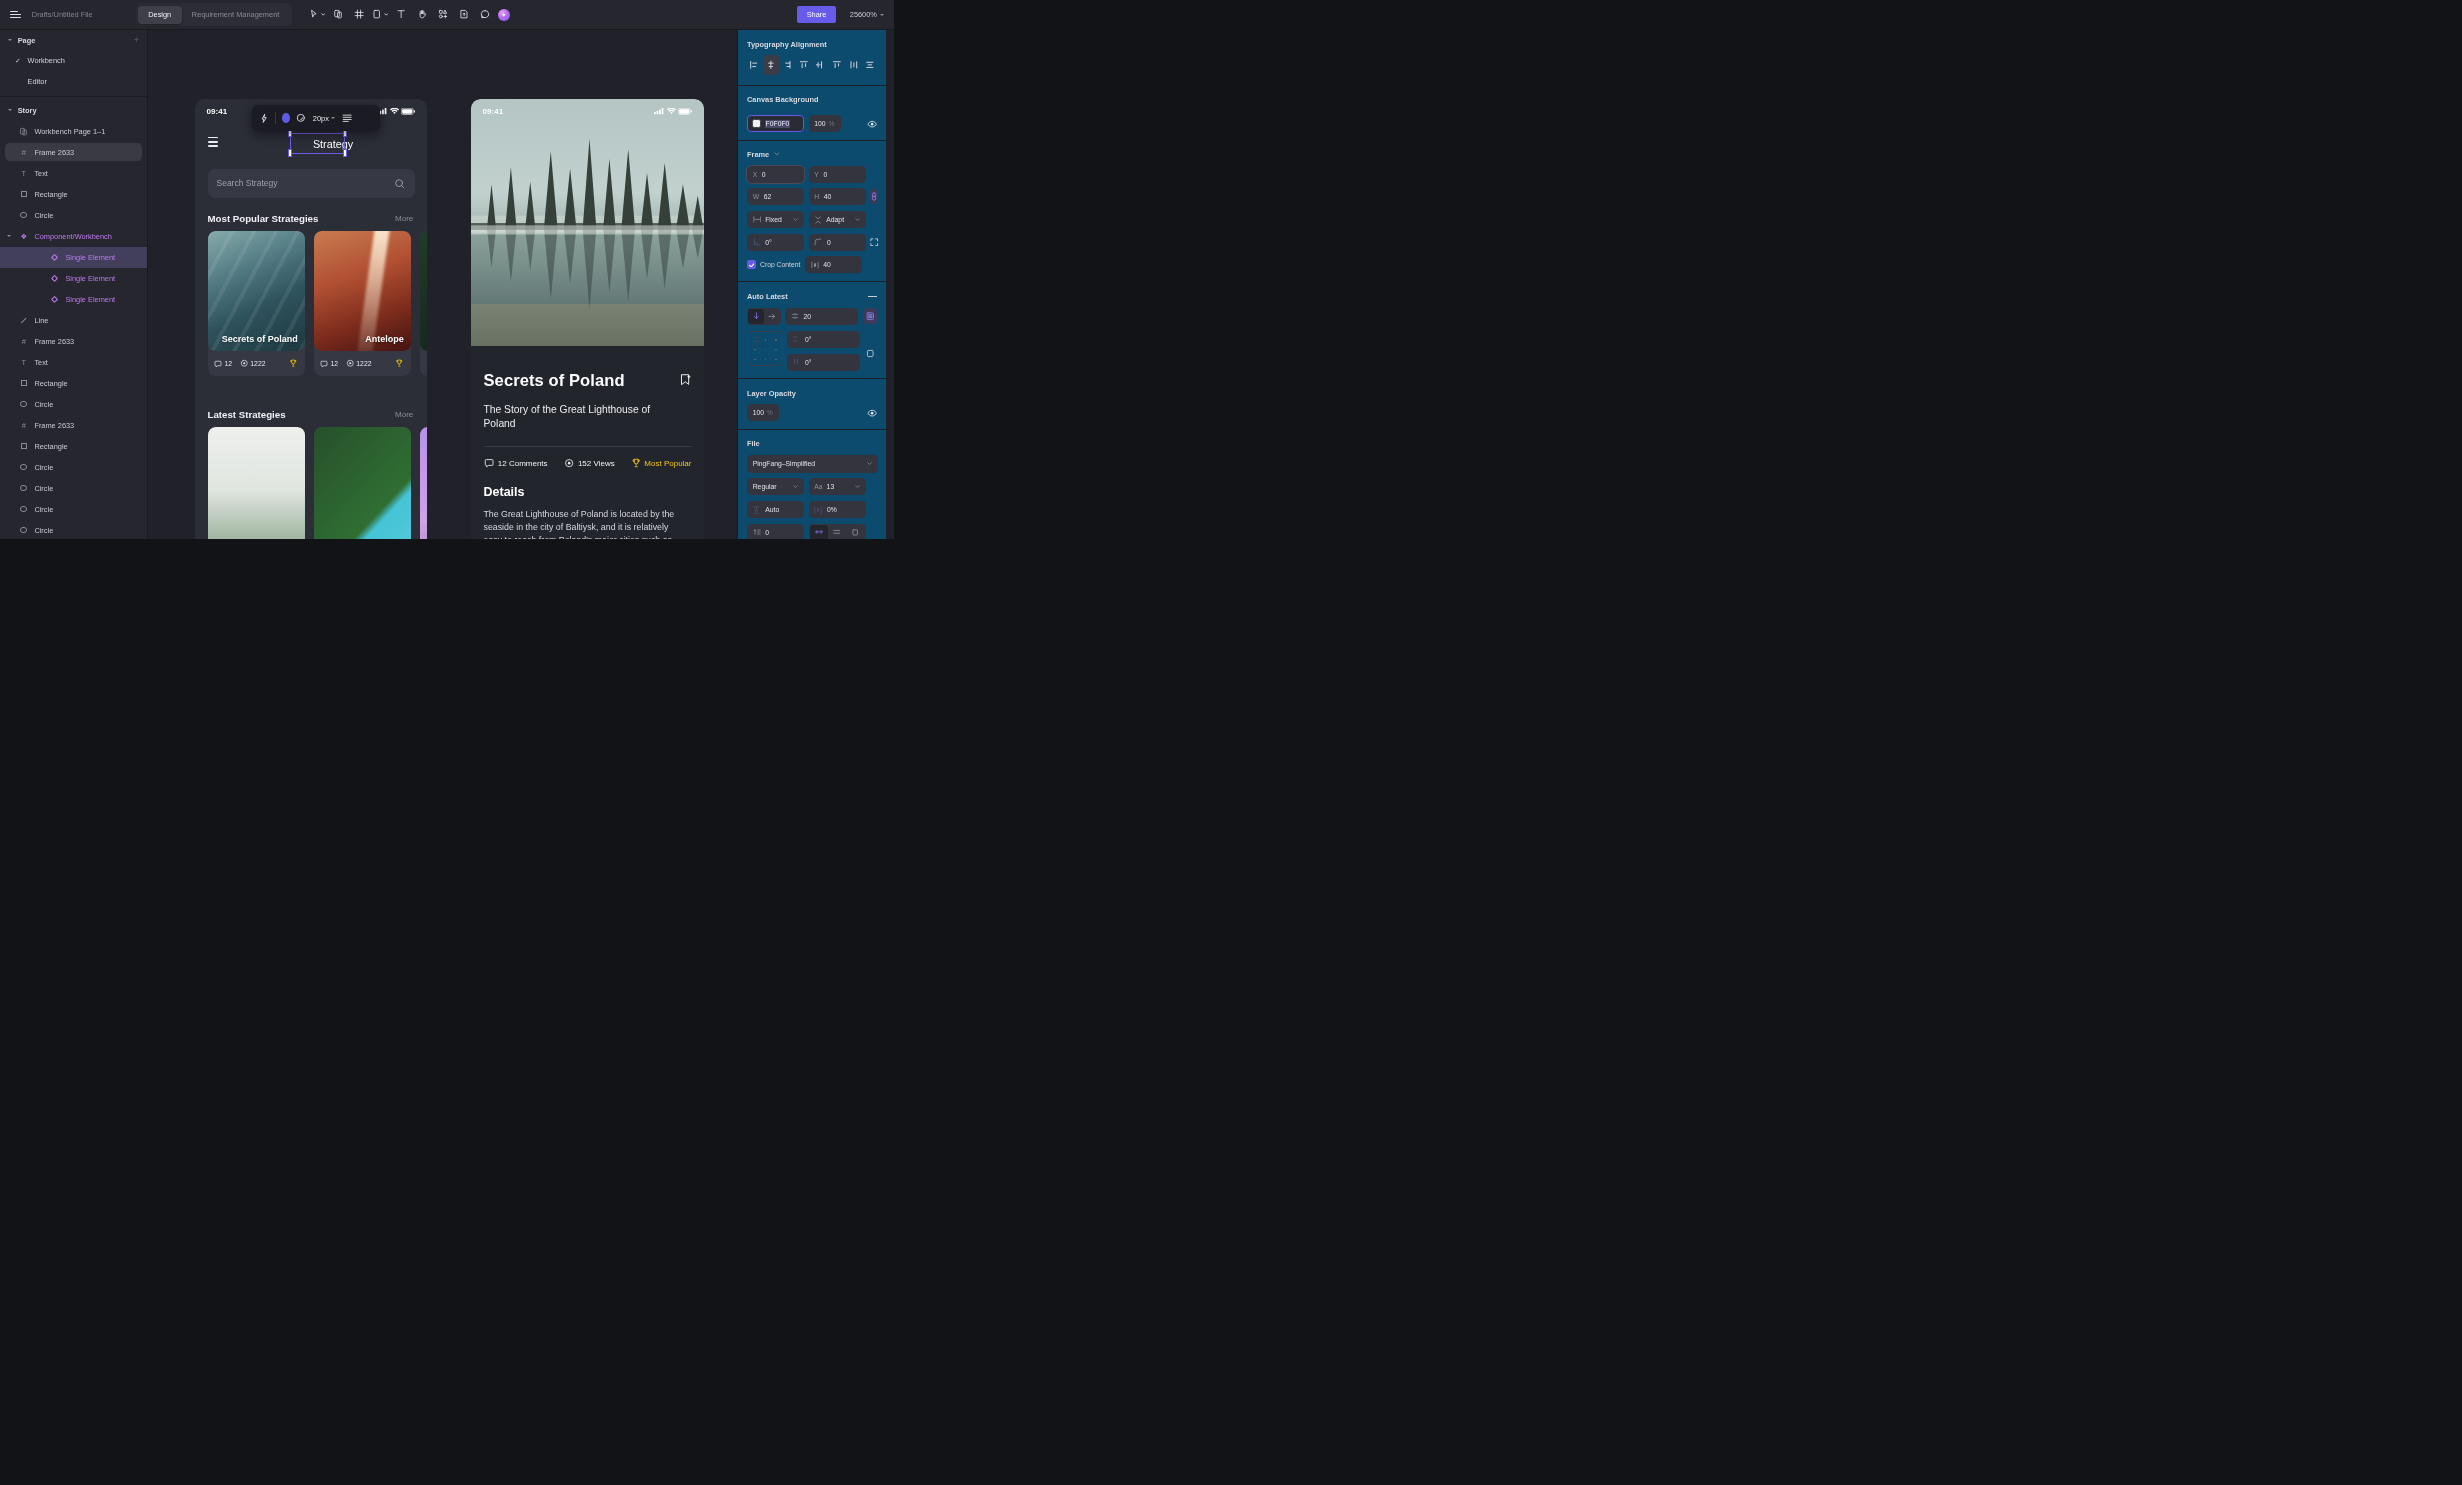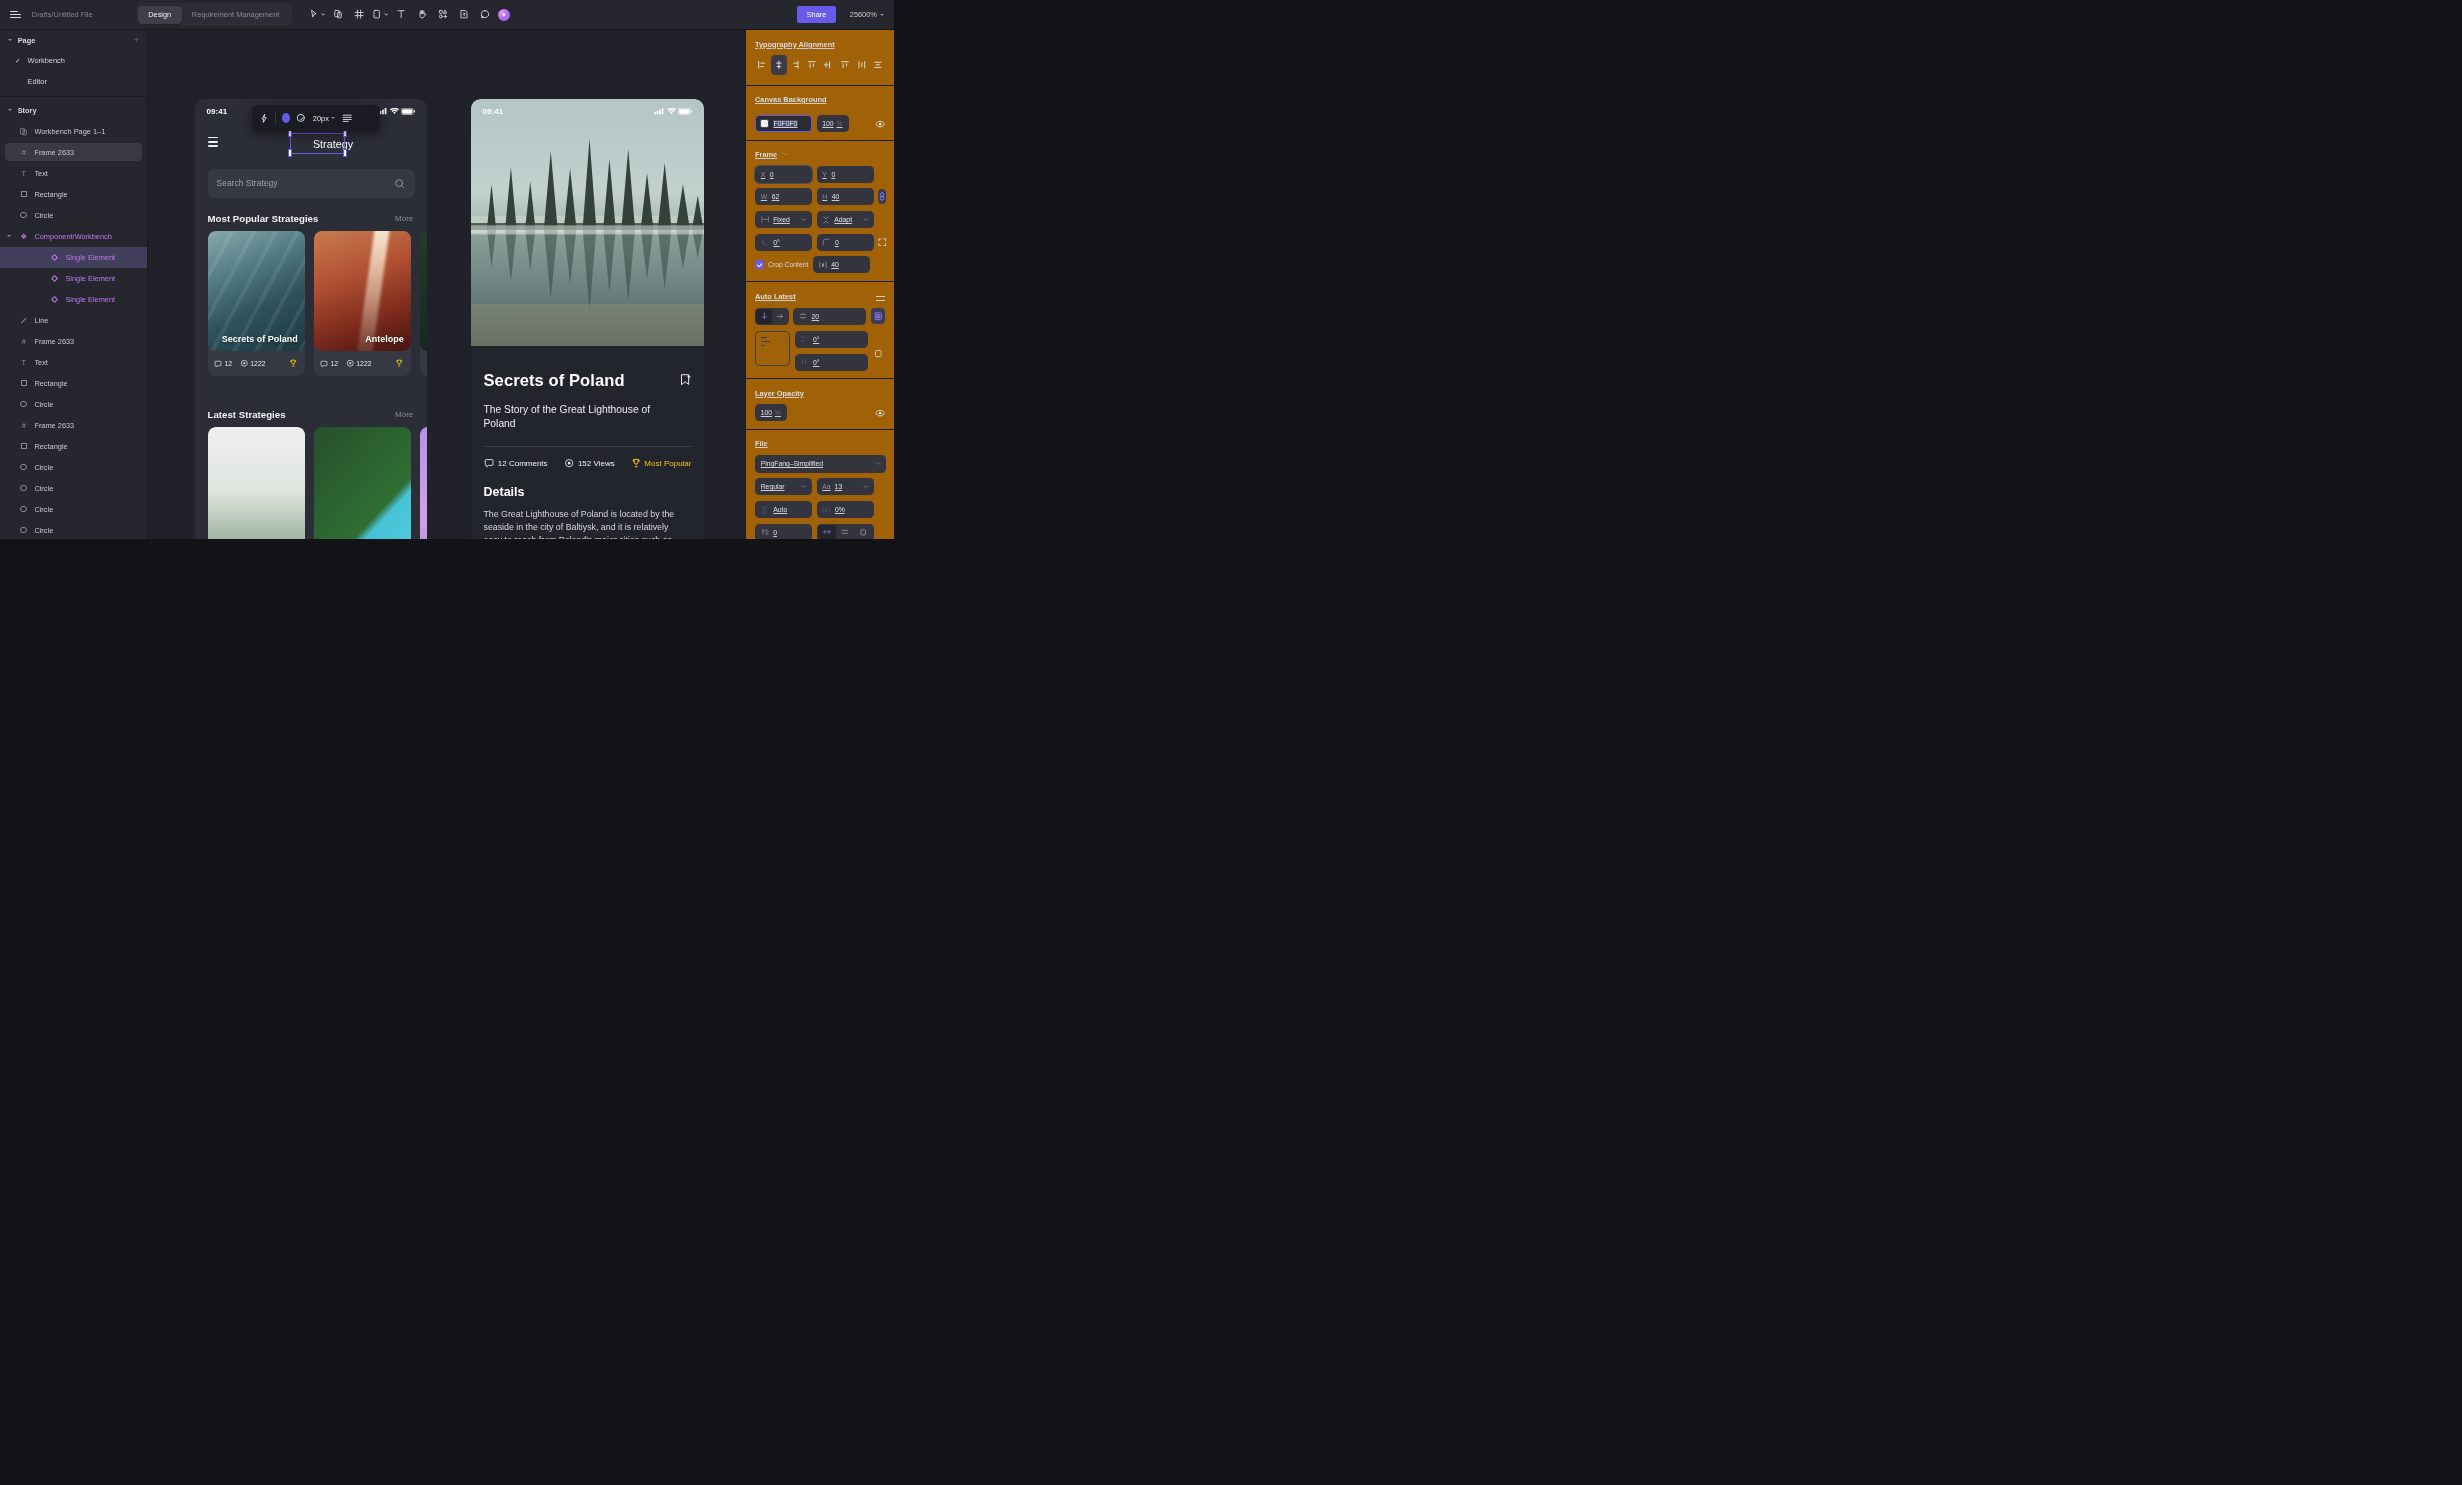--- a/index.html
+++ b/index.html
@@ -44,22 +44,22 @@
   .lrow.purple,.lrow.purple .ric{color:#bf7af0;}
   .lrow .caret{position:absolute;left:7.4px;border-top-color:#8b8c96;}
   .lrow.indent2{padding-left:50px;}
   .ic-rect{width:6.3px;height:6.3px;border:0.9px solid currentColor;border-radius:0.6px;}
   .ic-circle{width:6.8px;height:6.8px;border:0.9px solid currentColor;border-radius:50%;}
   .ic-diamond{width:5.1px;height:5.1px;border:0.9px solid currentColor;transform:rotate(45deg);border-radius:0.6px;}
   .ic-line{width:7.4px;height:0.9px;background:currentColor;transform:rotate(-45deg);}
   .glyph{font-size:7.4px;color:currentColor;}
 
   
-  .right{position:absolute;top:30px;right:0;bottom:0;width:149px;background:#a16207;border-left:0.6px solid #191a20;z-index:6;overflow:hidden;
-         font-size:6.8px;text-decoration:underline;}
+  .right{position:absolute;top:30px;right:8px;bottom:0;width:149px;background:#0c4a6e;border-left:0.6px solid #191a20;z-index:6;overflow:hidden;
+         font-size:6.8px;}
   .rp-title{color:#d9dae1;font-size:7.4px;font-weight:bold;padding:9.7px 9px 5.7px;display:flex;align-items:center;}
   .rp-div{height:0.6px;background:#1d1e25;margin-top:7.4px;}
   .ta-row{display:flex;align-items:center;justify-content:space-between;padding:1.1px 8px 2.3px;}
   .ta-ic{width:16px;height:19.4px;display:flex;align-items:center;justify-content:center;border-radius:4px;cursor:pointer;}
   .ta-ic svg{stroke:#d9dae1;stroke-width:1.7;stroke-linecap:round;fill:none;}
   .ta-ic.active{background:#3c3c48;}
   .rrow{display:flex;align-items:center;padding:0 9px;margin-top:5.7px;gap:4.6px;}
   .inp{display:flex;align-items:center;height:17px;background:#33343e;border-radius:4.6px;padding:0 5.7px;gap:4.6px;flex:0 0 auto;cursor:text;}
   .inp .lbl{color:#8d8e98;}
   .inp .val{color:#e2e3ea;}

